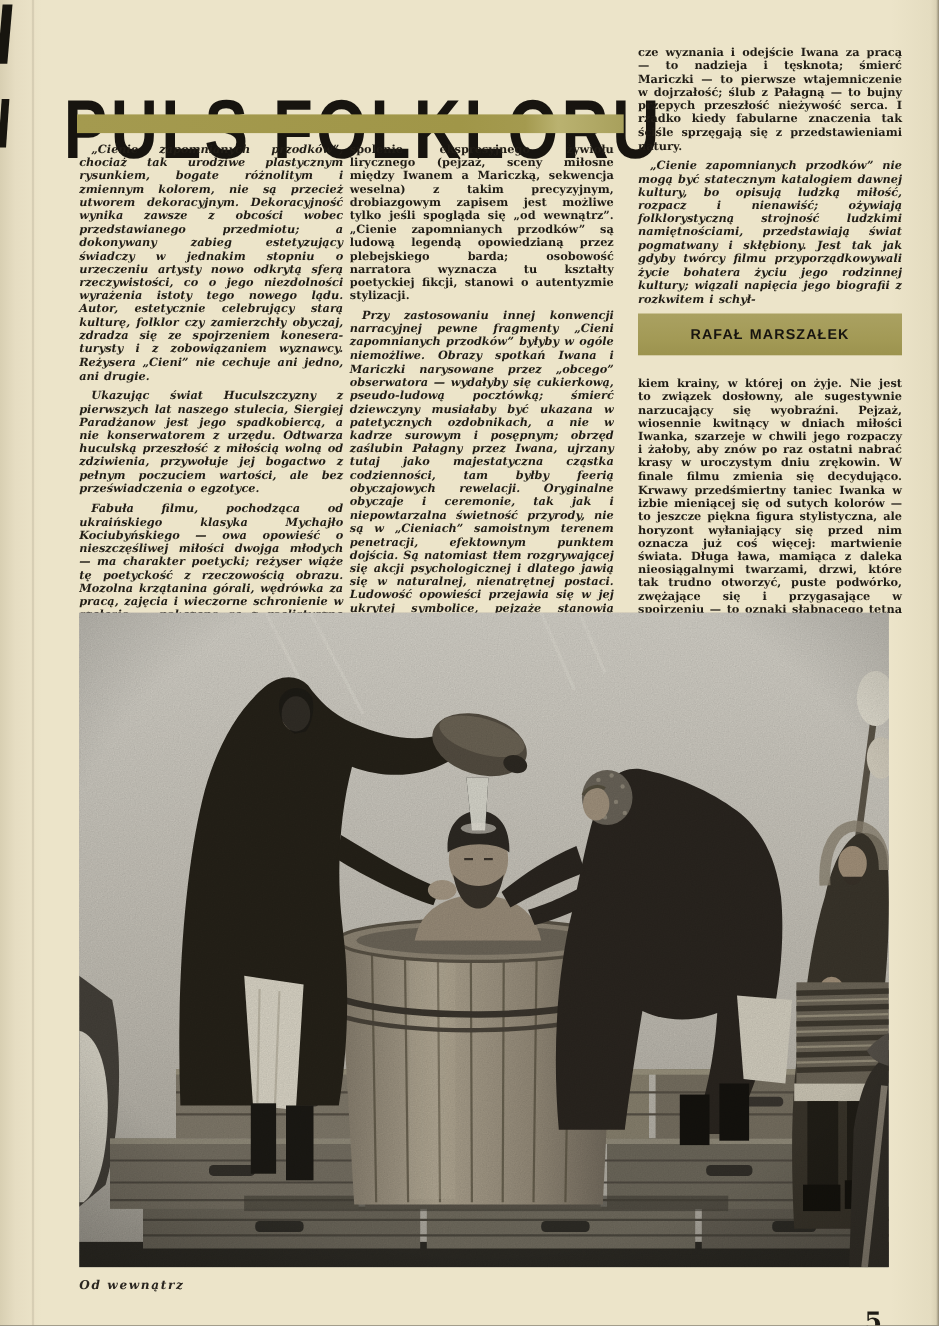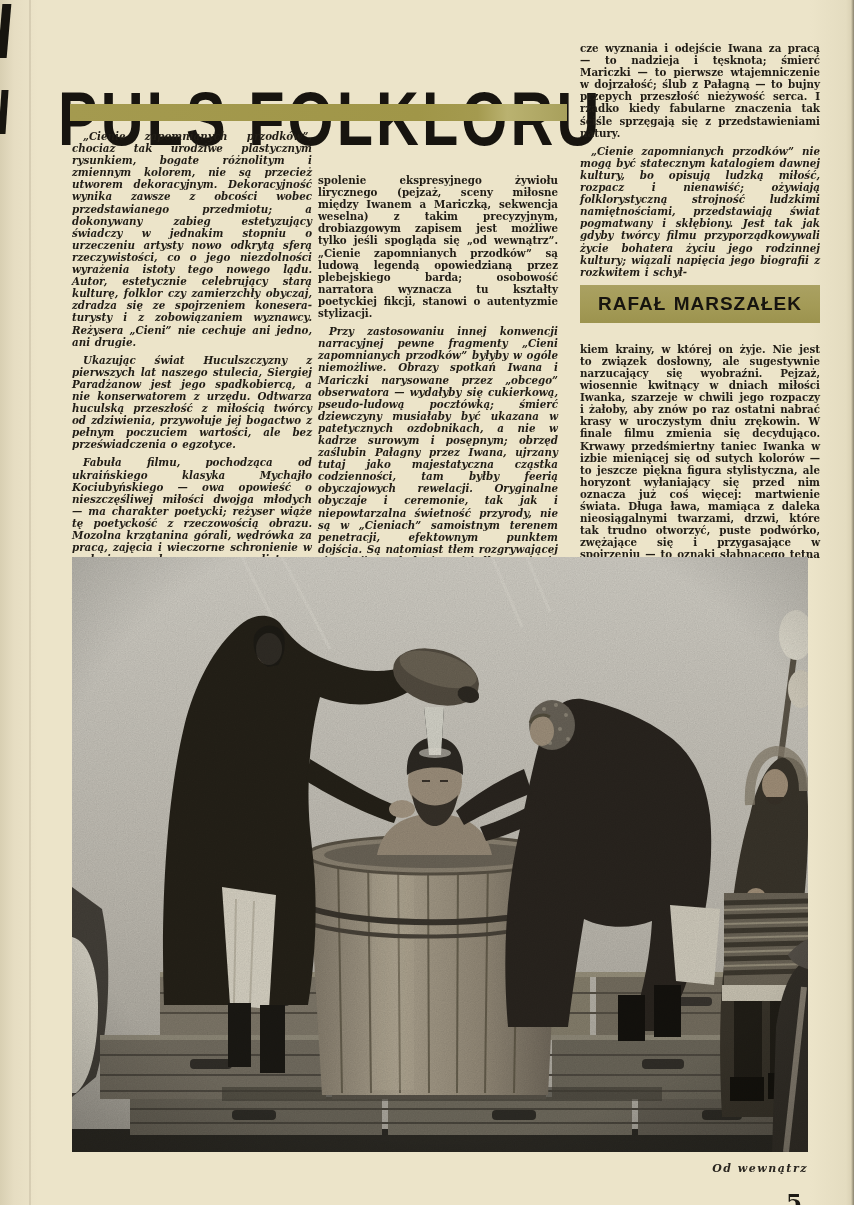--- a/index.html
+++ b/index.html
@@ -52,33 +52,33 @@
     color:#211d16;
     font-size:10.3px;
     line-height:12.1px;
     font-weight:600;
     text-align:justify;
     word-spacing:1px;
   }
   .col p{margin:0 0 6px 0;}
   .col p.indent{text-indent:11px;font-style:italic;}
   .col1{left:72px;top:130px;}
-  .col2{left:318px;top:130px;margin-top:44px;}
+  .col2{left:318px;top:130px;}
   .col3{left:580px;top:42px;}
 
   .author-box{
     width:240px;height:38px;
     margin:7px 0 20px 0;
     background:linear-gradient(180deg,#aaa162 0%,#a39a56 60%,#9c934e 100%);
     display:flex;align-items:center;justify-content:center;
   }
   .author-box span{
     font-family:"Liberation Sans", sans-serif;
     font-weight:bold;
-    font-size:19px;
+    font-size:13px;
     letter-spacing:1px;
     color:#17140f;
   }
   .footnote-rule{
     width:30px;height:2px;background:#2a2620;margin:12px 0 7px 2px;
   }
   .footnote{
     font-size:9.3px;line-height:13.5px;
     font-weight:bold;letter-spacing:0.4px;word-spacing:2px;
     color:#242019;text-align:left;
@@ -87,21 +87,21 @@
   .footnote .fn2{display:block;}
 
   .photo{
     position:absolute;left:72px;top:557px;width:736px;height:595px;
     background:#b5b1a8;
   }
   .photo svg{display:block;}
 
   .caption{
     position:absolute;left:72px;top:1162px;width:736px;
-    text-align:right;
+    text-align:left;
     font-style:italic;
     font-weight:600;
     font-size:11px;
     letter-spacing:1.5px;
     color:#2a2620;
   }
   .page-number{
     position:absolute;left:786px;top:1188px;
     font-size:23px;font-weight:bold;color:#1d1a14;
   }
@@ -114,21 +114,21 @@
   <div class="edge-mark m1"></div>
   <div class="edge-mark m2"></div>
   <div class="crease"></div>
   <div class="right-edge-line"></div>
 
   <h1 class="title">PULS FOLKLORU</h1>
   <div class="title-bar"></div>
 
   <div class="col col1">
     <p class="indent">„Cienie zapomnianych przodków”, chociaż tak urodziwe plastycznym rysunkiem, bogate różnolitym i zmiennym kolorem, nie są przecież utworem dekoracyjnym. Dekoracyjność wynika zawsze z obcości wobec przedstawianego przedmiotu; a dokonywany zabieg estetyzujący świadczy w jednakim stopniu o urzeczeniu artysty nowo odkrytą sferą rzeczywistości, co o jego niezdolności wyrażenia istoty tego nowego lądu. Autor, estetycznie celebrujący starą kulturę, folklor czy zamierzchły obyczaj, zdradza się ze spojrzeniem konesera-turysty i z zobowiązaniem wyznawcy. Reżysera „Cieni” nie cechuje ani jedno, ani drugie.</p>
-    <p class="indent">Ukazując świat Huculszczyzny z pierwszych lat naszego stulecia, Siergiej Paradżanow jest jego spadkobiercą, a nie konserwatorem z urzędu. Odtwarza huculską przeszłość z miłością twórcy od zdziwienia, przywołuje jej bogactwo z pełnym poczuciem wartości, ale bez przeświadczenia o egzotyce.</p>
+    <p class="indent">Ukazując świat Huculszczyzny z pierwszych lat naszego stulecia, Siergiej Paradżanow jest jego spadkobiercą, a nie konserwatorem z urzędu. Odtwarza huculską przeszłość z miłością wolną od zdziwienia, przywołuje jej bogactwo z pełnym poczuciem wartości, ale bez przeświadczenia o egzotyce.</p>
     <p class="indent">Fabuła filmu, pochodząca od ukraińskiego klasyka Mychajło Kociubyńskiego — owa opowieść o nieszczęśliwej miłości dwojga młodych — ma charakter poetycki; reżyser wiąże tę poetyckość z rzeczowością obrazu. Mozolna krzątanina górali, wędrówka za pracą, zajęcia i wieczorne schronienie w szałasie — pokazane są z realistyczną wyrazistością a jednocześnie z tym pięknym akcentem uwagi, który sprawia, że najprostsza czynność nabiera tu w oczach widza istotniejszego znaczenia, głębszej wagi. Ze-</p>
   </div>
 
   <div class="col col2">
     <p>spolenie ekspresyjnego żywiołu lirycznego (pejzaż, sceny miłosne między Iwanem a Mariczką, sekwencja weselna) z takim precyzyjnym, drobiazgowym zapisem jest możliwe tylko jeśli spogląda się „od wewnątrz”. „Cienie zapomnianych przodków” są ludową legendą opowiedzianą przez plebejskiego barda; osobowość narratora wyznacza tu kształty poetyckiej fikcji, stanowi o autentyzmie stylizacji.</p>
     <p class="indent">Przy zastosowaniu innej konwencji narracyjnej pewne fragmenty „Cieni zapomnianych przodków” byłyby w ogóle niemożliwe. Obrazy spotkań Iwana i Mariczki narysowane przez „obcego” obserwatora — wydałyby się cukierkową, pseudo-ludową pocztówką; śmierć dziewczyny musiałaby być ukazana w patetycznych ozdobnikach, a nie w kadrze surowym i posępnym; obrzęd zaślubin Pałagny przez Iwana, ujrzany tutaj jako majestatyczna cząstka codzienności, tam byłby feerią obyczajowych rewelacji. Oryginalne obyczaje i ceremonie, tak jak i niepowtarzalna świetność przyrody, nie są w „Cieniach” samoistnym terenem penetracji, efektownym punktem dojścia. Są natomiast tłem rozgrywającej się akcji psychologicznej i dlatego jawią się w naturalnej, nienatrętnej postaci. Ludowość opowieści przejawia się w jej ukrytej symbolice, pejzaże stanowią odpowiednik wewnętrznych stanów bohatera; a losy bohatera związane są ze zmieniającym się kształtem i barwą świata. Leśny wyrąb nad rzeką, gdzie chłopiec bawi się beztrosko z dziewczynką — to nieświadoma niewinność przeszłości; młodzień-</p>
   </div>
 
   <div class="col col3">
     <p>cze wyznania i odejście Iwana za pracą — to nadzieja i tęsknota; śmierć Mariczki — to pierwsze wtajemniczenie w dojrzałość; ślub z Pałagną — to bujny przepych przeszłość nieżywość serca. I rzadko kiedy fabularne znaczenia tak ściśle sprzęgają się z przedstawieniami natury.</p>

